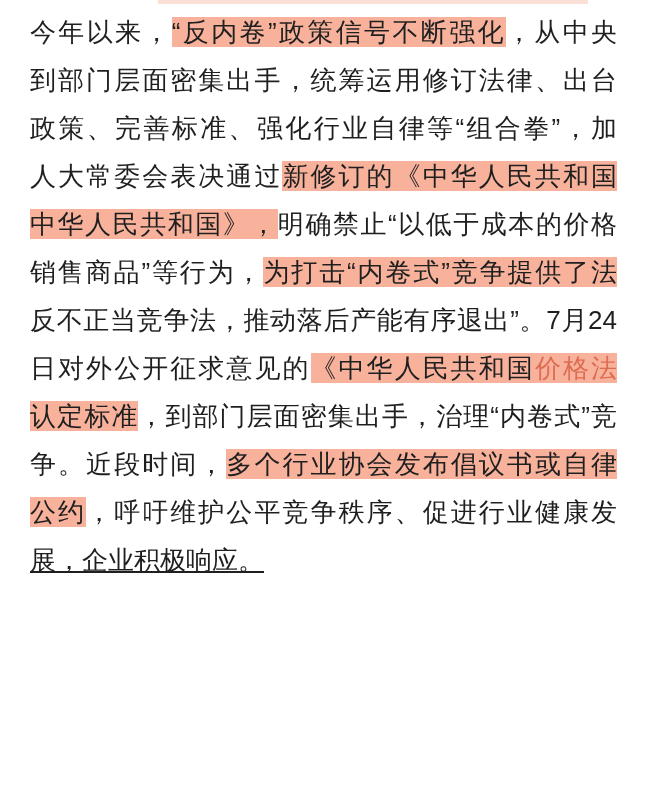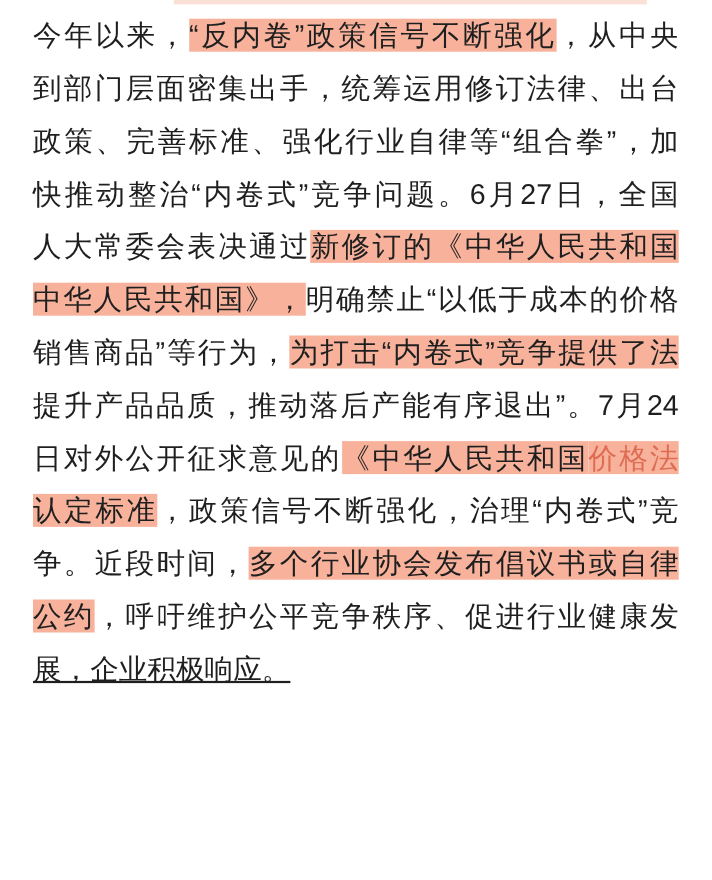--- a/index.html
+++ b/index.html
@@ -49,23 +49,22 @@
 </style>
 </head>
 <body>
 
 <div class="remnant"></div>
 
 <div class="article">
   <div class="line"><span class="seg">今年以来，</span><span class="seg hl">“反内卷”政策信号不断强化</span><span class="seg">，从中央</span></div>
   <div class="line"><span class="seg">到部门层面密集出手，统筹运用修订法律、出台</span></div>
   <div class="line"><span class="seg">政策、完善标准、强化行业自律等“组合拳”，加</span></div>
-  <div class="line"><span class="seg">快推动整治“内卷式”竞争问题。6月27日，全国</span></div>
   <div class="line"><span class="seg">人大常委会表决通过</span><span class="seg hl">新修订的《中华人民共和国</span></div>
   <div class="line"><span class="seg hl">中华人民共和国》，</span><span class="seg">明确禁止“以低于成本的价格</span></div>
   <div class="line"><span class="seg">销售商品”等行为，</span><span class="seg hl">为打击“内卷式”竞争提供了法</span></div>
-  <div class="line"><span class="seg">提升产品品质，推动落后产能有序退出”。7月24</span></div>
+  <div class="line"><span class="seg">反不正当竞争法，推动落后产能有序退出”。7月24</span></div>
   <div class="line"><span class="seg">日对外公开征求意见的</span><span class="seg hl">《中华人民共和国</span><span class="seg hl red">价格法</span></div>
-  <div class="line"><span class="seg hl">认定标准</span><span class="seg">，政策信号不断强化，治理“内卷式”竞</span></div>
+  <div class="line"><span class="seg hl">认定标准</span><span class="seg">，到部门层面密集出手，治理“内卷式”竞</span></div>
   <div class="line"><span class="seg">争。近段时间，</span><span class="seg hl">多个行业协会发布倡议书或自律</span></div>
   <div class="line"><span class="seg hl">公约</span><span class="seg">，呼吁维护公平竞争秩序、促进行业健康发</span></div>
   <div class="line last"><span class="seg">展，企业积极响应。</span></div>
 </div>
 
 </body></html>

